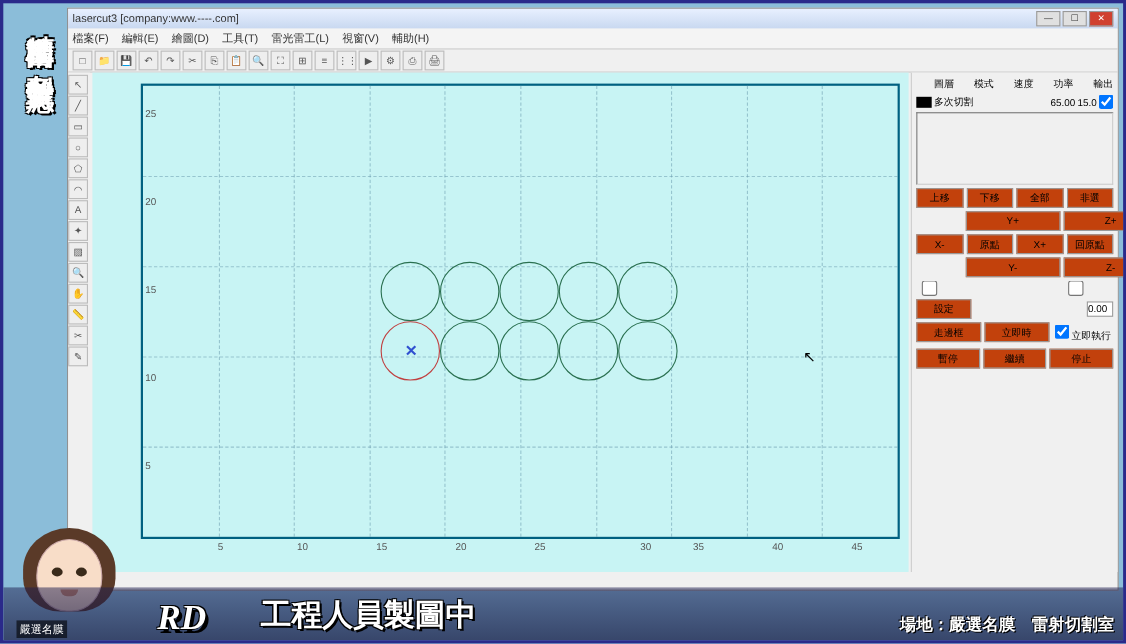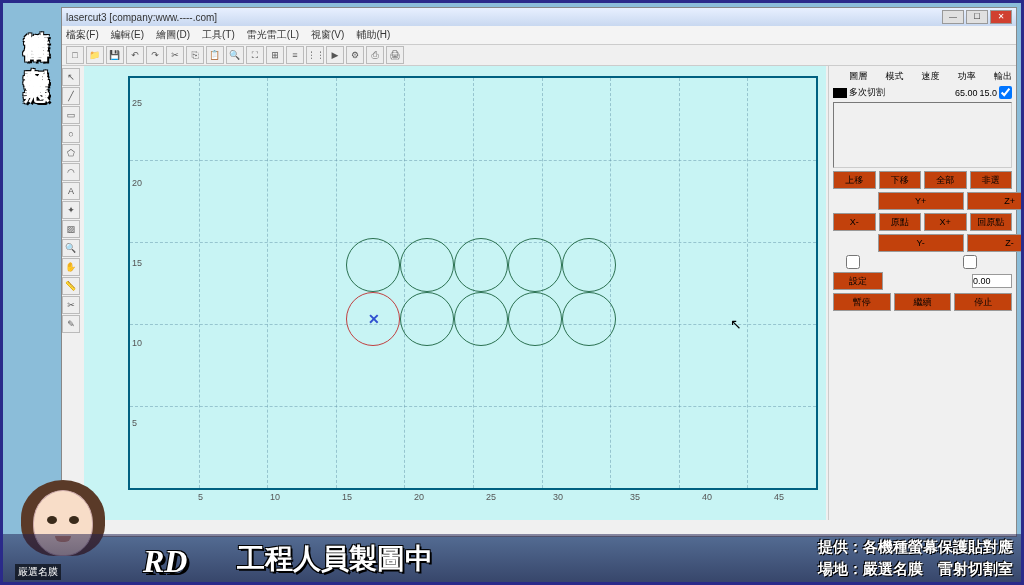--- a/index.html
+++ b/index.html
@@ -22,21 +22,21 @@
 .xmark { position: absolute; color: #3050d0; font-size: 14px; font-weight: bold; }
 .rpanel { position: absolute; right: 0; top: 58px; width: 188px; bottom: 16px; background: #f0f0f0; border-left: 1px solid #ccc; padding: 2px; font-size: 10px; }
 .rhead { display: flex; gap: 2px; padding: 2px; font-size: 9px; }
 .rhead span { flex: 1; text-align: right; }
 .rrow { display: flex; gap: 2px; align-items: center; padding: 1px 2px; font-size: 9px; }
 .rrow .swatch { width: 14px; height: 10px; background: #000; }
 .btnrow { display: flex; gap: 3px; margin: 3px 2px; }
 .pbtn { flex: 1; height: 18px; border: 1px solid #999; background: #c2410c; font-size: 9px; text-align: center; line-height: 16px; }
 .pbtn.half { flex: 0 0 48%; }
 .inprow { display: flex; align-items: center; gap: 4px; margin: 3px 2px; font-size: 9px; }
-.inprow input { width: 40px; height: 14px; font-size: 9px; border: 1px solid #999; }
+.inprow input { width: 24px; height: 14px; font-size: 9px; border: 1px solid #999; }
 .chk { font-size: 9px; margin: 2px; }
 .overlay-left { position: absolute; left: 8px; top: 8px; width: 44px; writing-mode: vertical-rl; text-orientation: upright; font-size: 26px; color: #fff; text-shadow: 2px 2px 0 #000, -1px -1px 0 #000, 1px -1px 0 #000, -1px 1px 0 #000; font-weight: bold; letter-spacing: 2px; }
 .overlay-bottom { position: absolute; bottom: 0; left: 0; right: 0; height: 48px; background: linear-gradient(rgba(30,30,80,0.5),rgba(20,20,60,0.7)); display: flex; align-items: center; }
 .title-main { position: absolute; left: 140px; bottom: 2px; font-size: 32px; font-style: italic; font-weight: bold; color: #fff; text-shadow: 3px 3px 0 #000, -1px -1px 0 #000, 1px -1px 0 #000, -1px 1px 0 #000; font-family: serif; }
 .title-sub { position: absolute; left: 234px; bottom: 4px; font-size: 28px; font-weight: bold; color: #fff; text-shadow: 2px 2px 0 #000, -1px -1px 0 #000, 1px -1px 0 #000, -1px 1px 0 #000; }
 .info { position: absolute; right: 8px; bottom: 2px; font-size: 15px; color: #fff; text-shadow: 1px 1px 0 #000, -1px -1px 0 #000; line-height: 22px; font-weight: bold; }
 .avatar { position: absolute; left: 10px; bottom: 2px; width: 100px; height: 100px; }
 .face { position: absolute; left: 20px; top: 10px; width: 60px; height: 66px; background: #f8ddc8; border-radius: 50% 50% 46% 46%; border: 1px solid #caa; }
 .hair { position: absolute; left: 8px; top: 0; width: 84px; height: 76px; background: #5a3a28; border-radius: 50% 50% 40% 40%; }
 .eye { position: absolute; width: 10px; height: 8px; background: #3a2a1a; border-radius: 50%; top: 36px; }
@@ -139,21 +139,21 @@
       <span class="yax" style="top:100px">20</span>
       <span class="yax" style="top:180px">15</span>
       <span class="yax" style="top:260px">10</span>
       <span class="yax" style="top:340px">5</span>
 
       <span class="xax" style="left:68px">5</span>
       <span class="xax" style="left:140px">10</span>
       <span class="xax" style="left:212px">15</span>
       <span class="xax" style="left:284px">20</span>
       <span class="xax" style="left:356px">25</span>
-      <span class="xax" style="left:423px">30</span>
+      <span class="xax" style="left:452px">30</span>
       <span class="xax" style="left:500px">35</span>
       <span class="xax" style="left:572px">40</span>
       <span class="xax" style="left:644px">45</span>
       <span class="xax" style="left:716px">50</span>
     </div>
   </div>
 
   <div class="rpanel">
     <div class="rhead">
       <span>圖層</span>
@@ -196,20 +196,25 @@
         <span style="flex:1">　　　　</span>
         <input type="checkbox" style="">
         <span>　　</span>
       </div>
     <div class="inprow">
       <div class="pbtn" style="flex:0 0 50px">設定</div>
       <span style="flex:1"></span>
         <input value="0.00" style="">
     </div>
     <div class="btnrow">
+      <div class="pbtn">走邊框</div>
+      <div class="pbtn">立即時</div>
+      <label class="chk"><input type="checkbox" checked="" style=""> <span>立即執行</span></label>
+    </div>
+    <div class="btnrow">
       <div class="pbtn">暫停</div>
       <div class="pbtn">繼續</div>
       <div class="pbtn">停止</div>
     </div>
   </div>
 </div>
 
 <div class="overlay-left">精準構圖＼各型號對應</div>
 
 <div class="avatar">
@@ -217,16 +222,15 @@
   <div class="face"></div>
   <div class="eye l"></div>
     <div class="eye r"></div>
   <div class="mouth"></div>
 </div>
 
 <div class="overlay-bottom"></div>
 <div class="title-main">RD</div>
 <div class="title-sub">工程人員製圖中</div>
 <div class="info">
-  <div>提供：各機種螢幕保護貼對應</div>
   <div>場地：嚴選名膜　雷射切割室</div>
 </div>
 <div class="logo-sm">嚴選名膜</div>
 
 </body></html>

